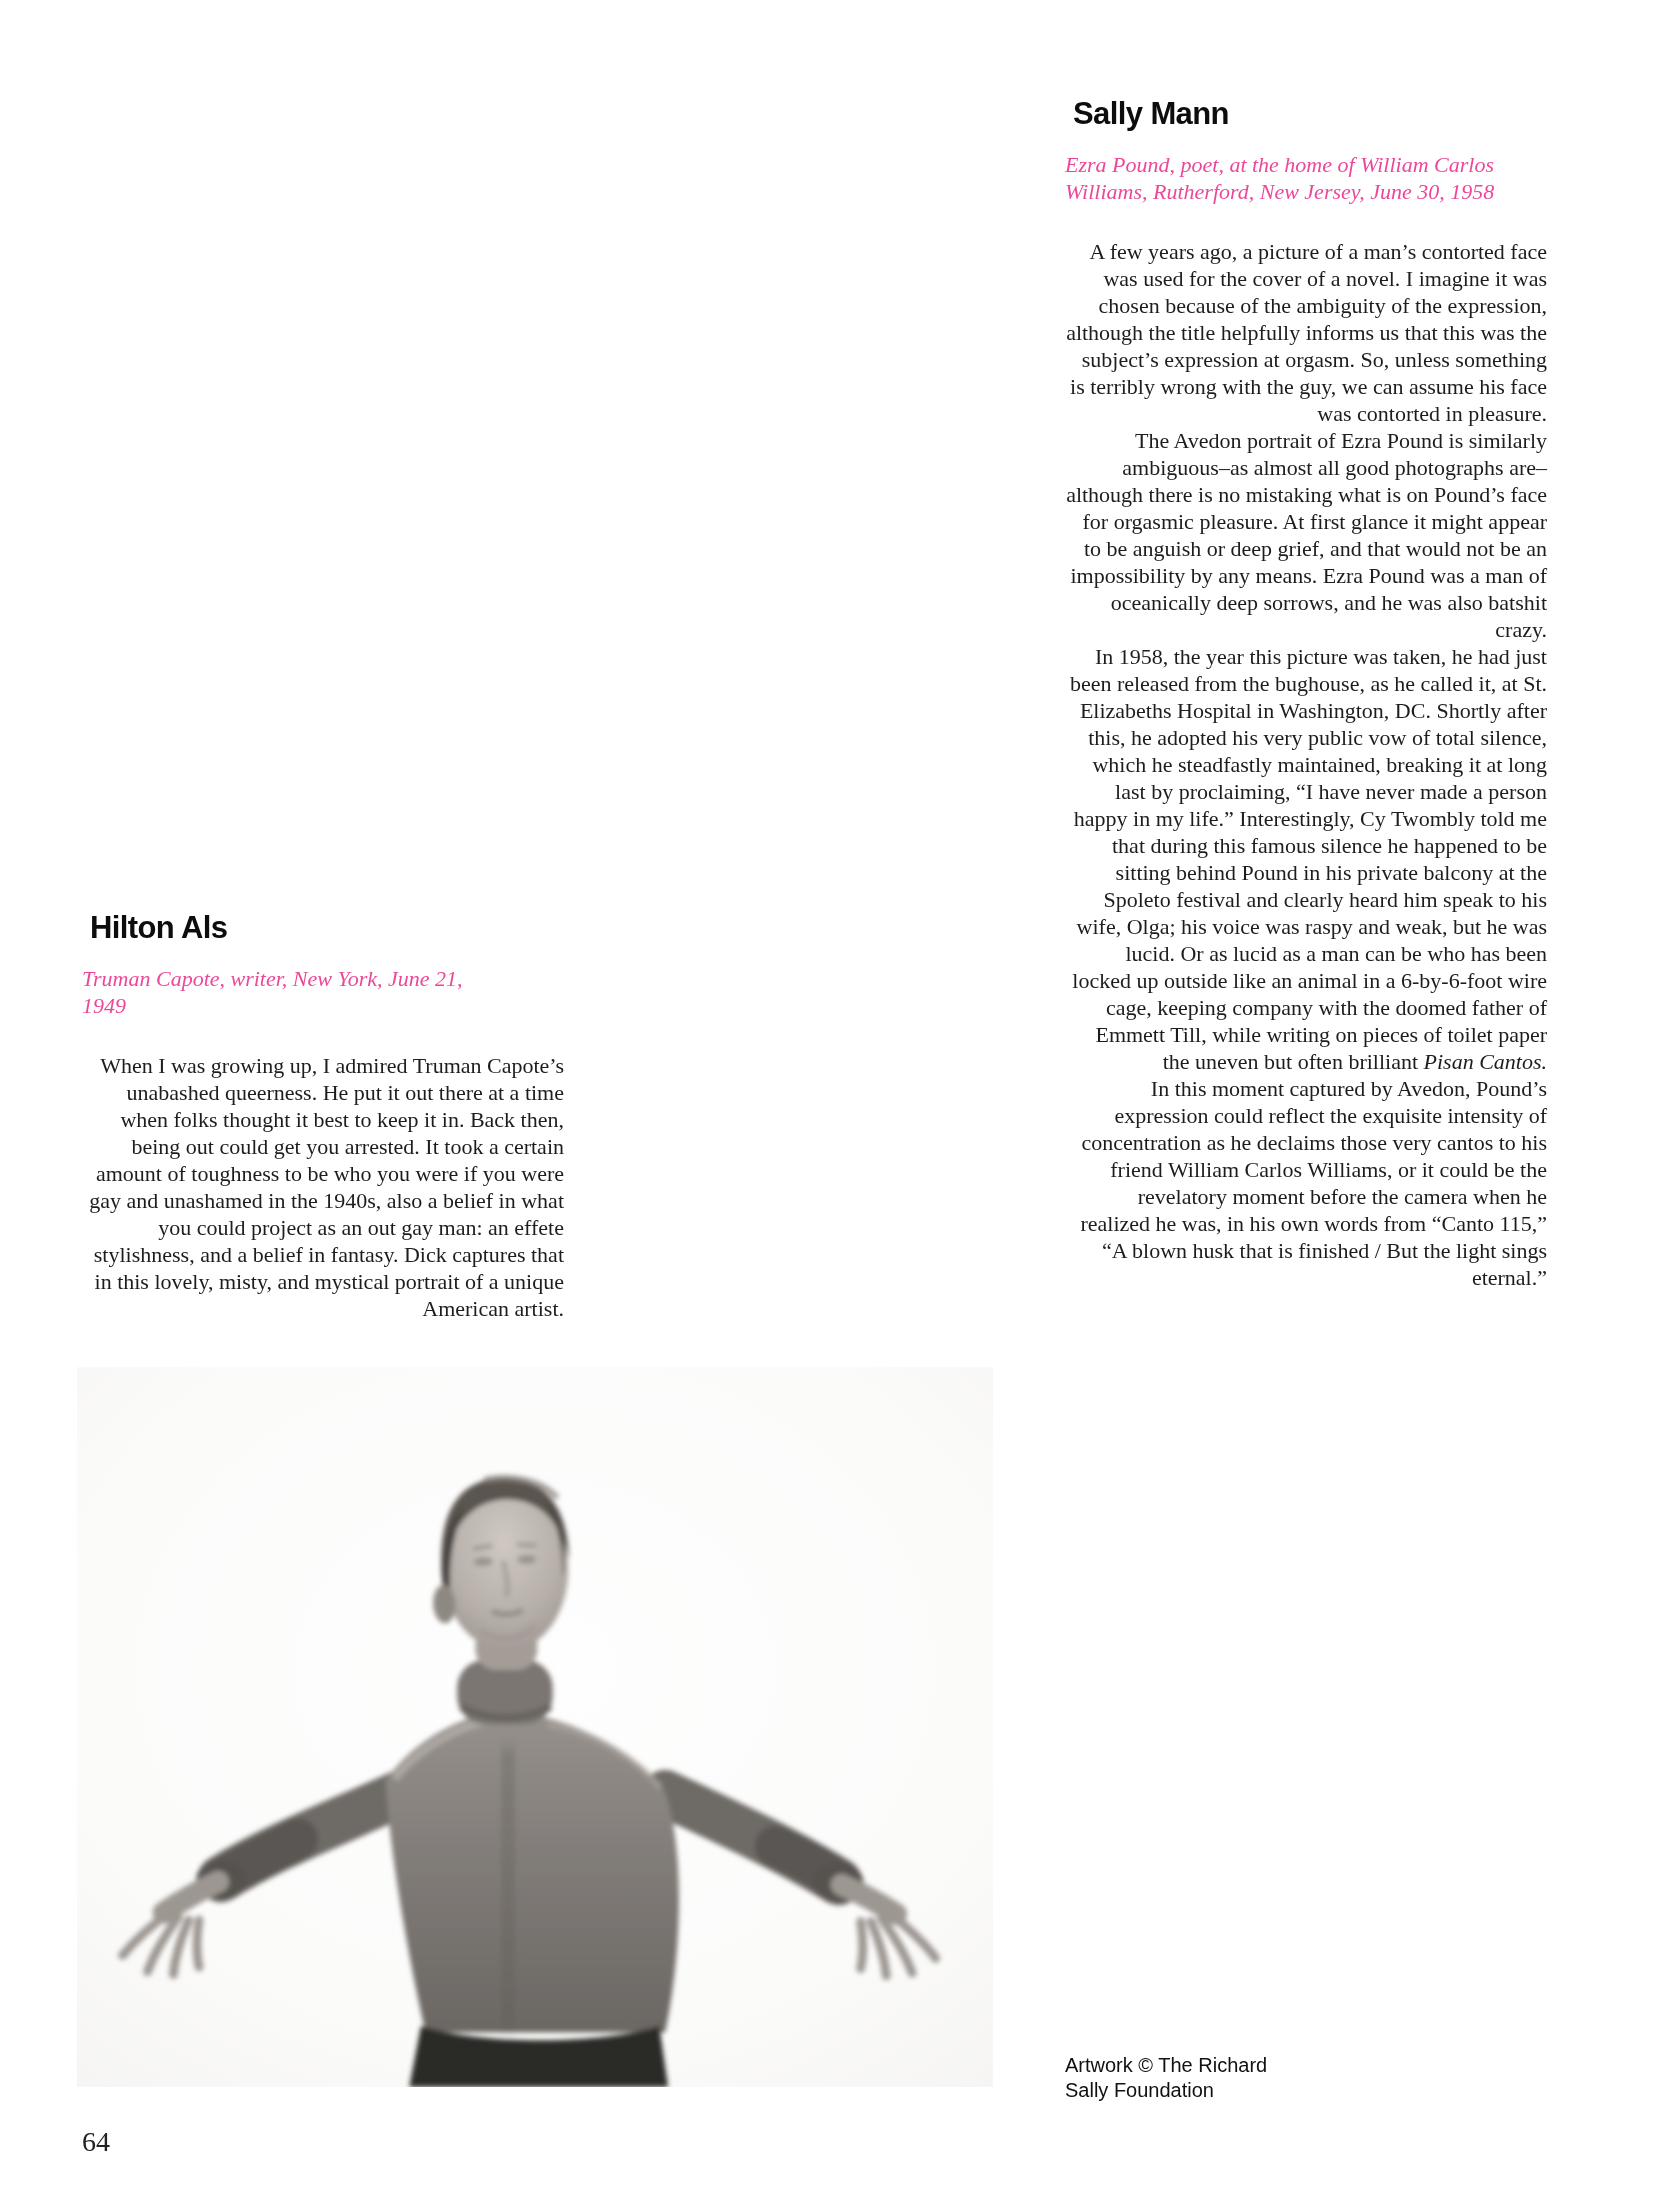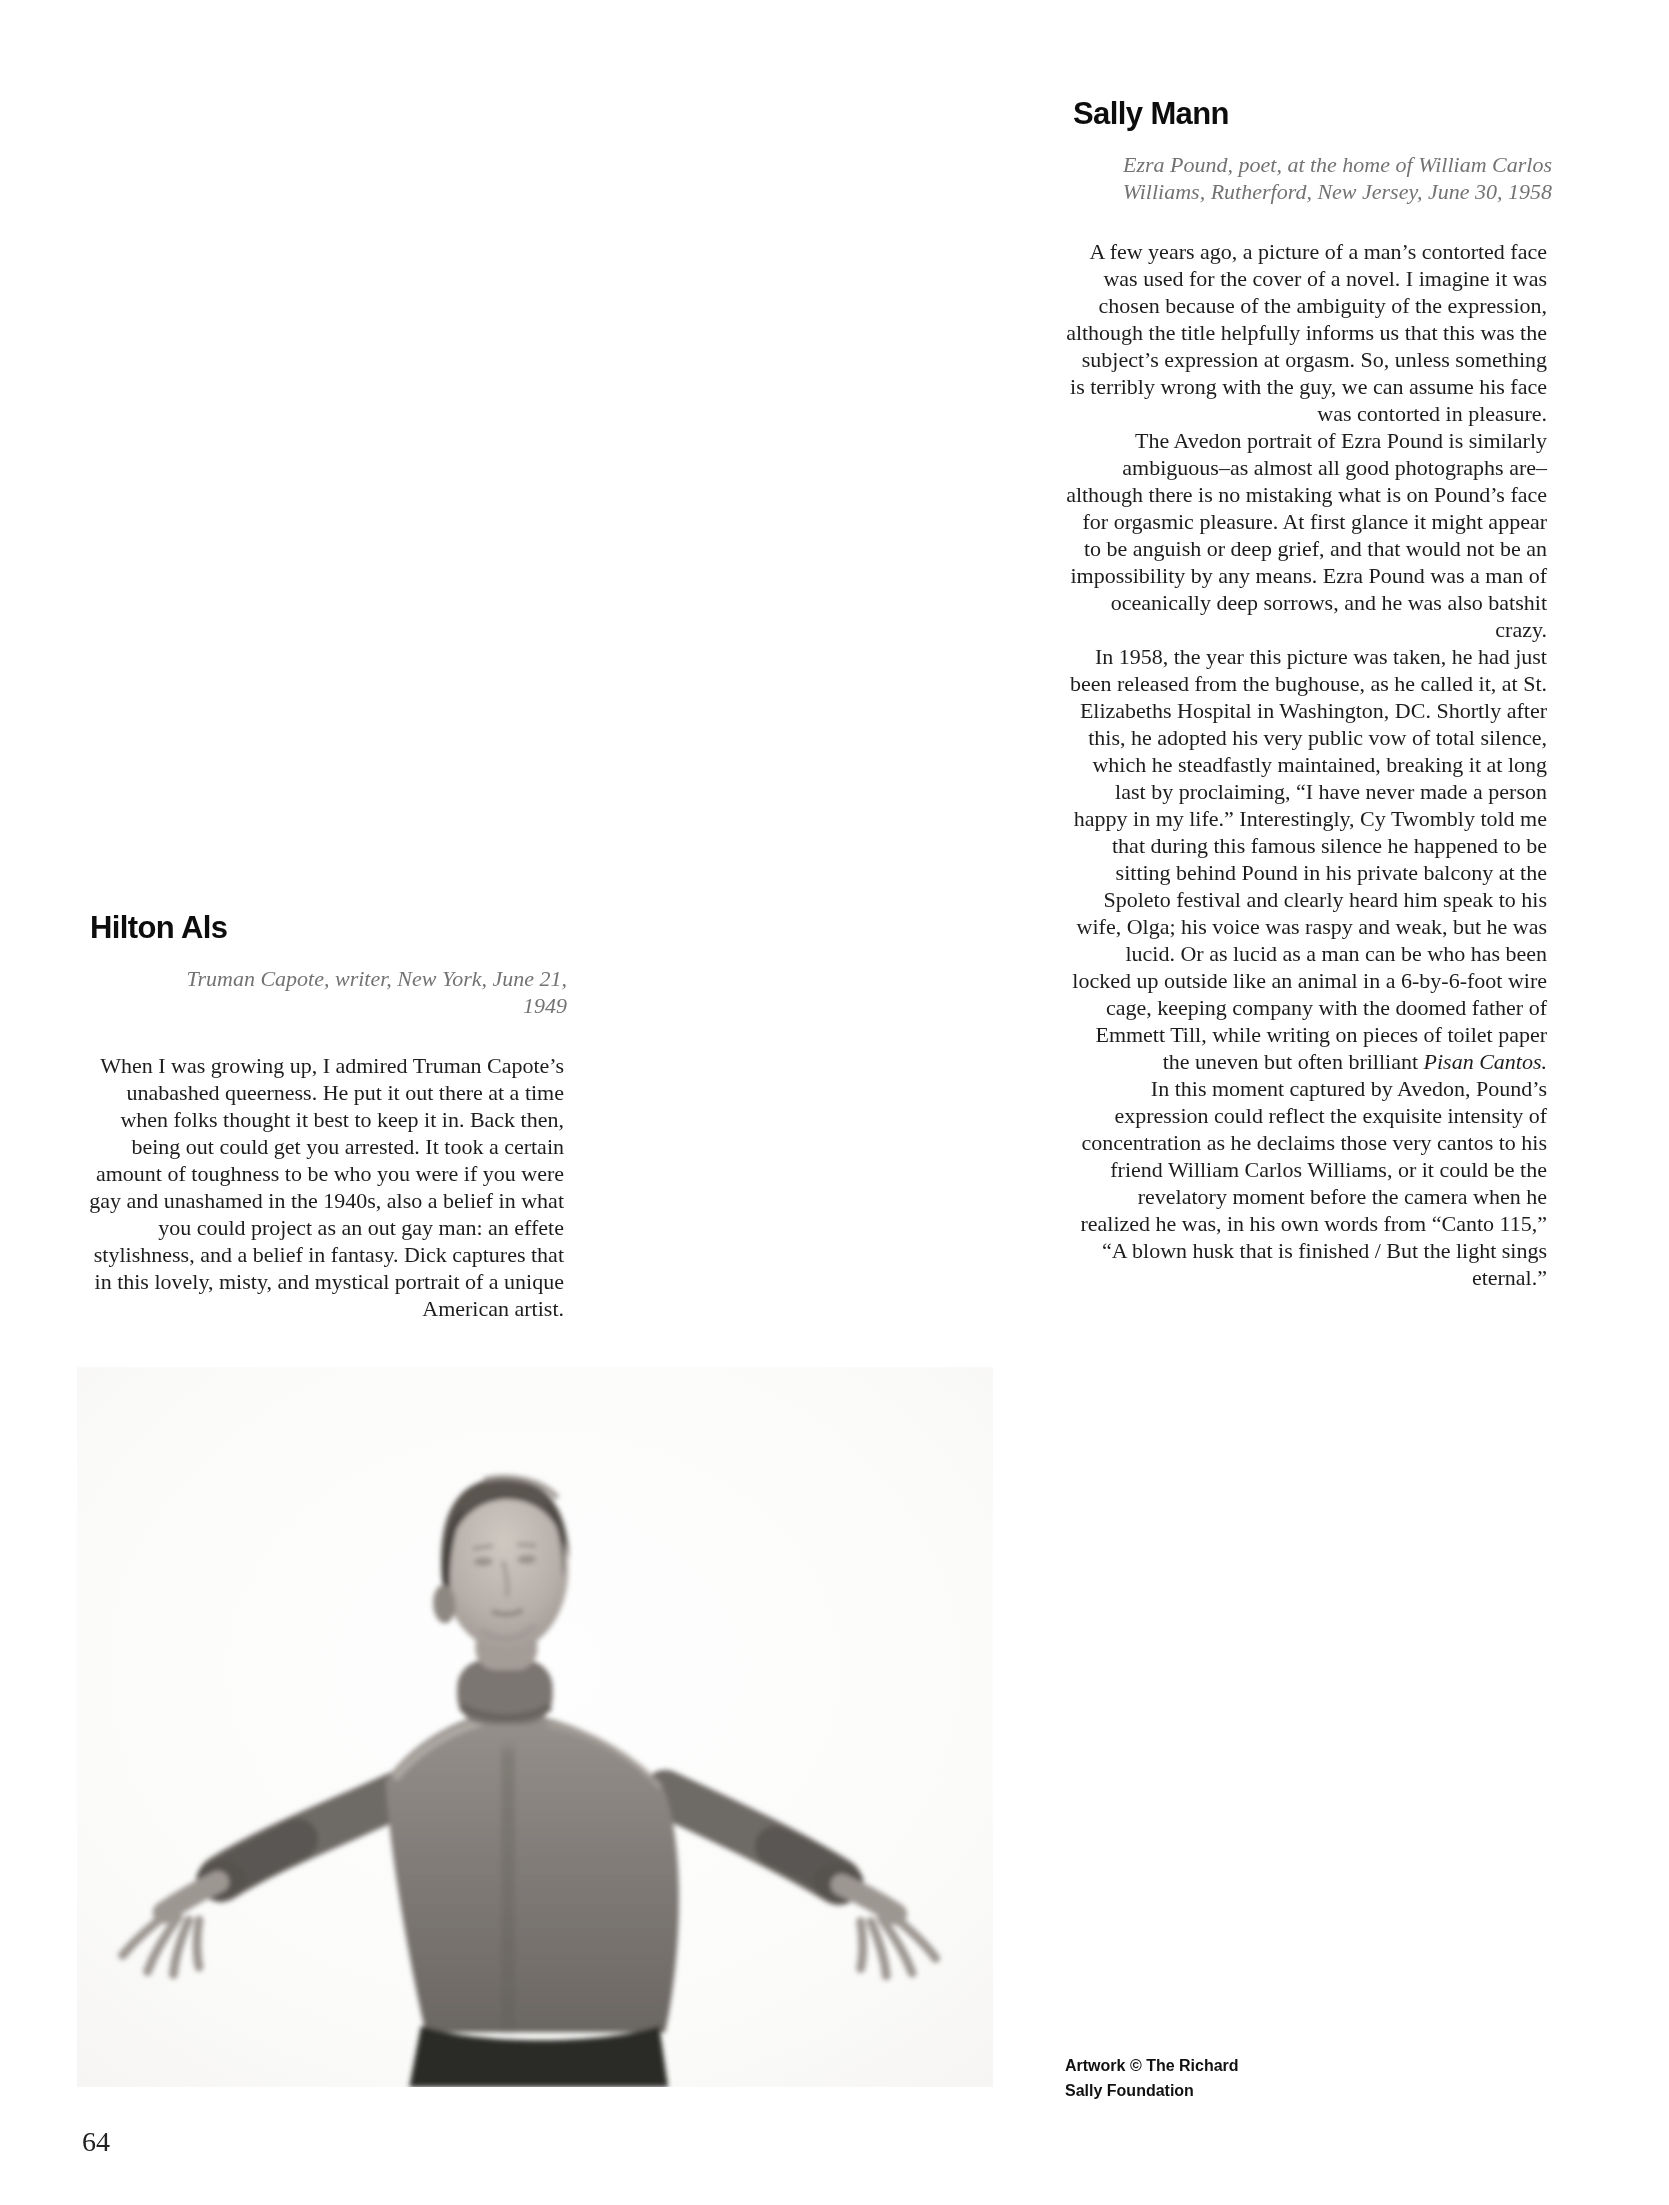--- a/index.html
+++ b/index.html
@@ -23,22 +23,21 @@
     font-size: 31px;
     line-height: 31px;
     letter-spacing: -0.6px;
     color: #0d0d0d;
   }
   .caption {
     margin-top: 23px;
     font-style: italic;
     font-size: 22px;
     line-height: 26.5px;
-    color: #737373;
-    text-align: right;
+    color: #ec4899;
   }
   .caption span { display: block; }
   .body-text { margin-top: 33px; width: 482px; }
   .body-text p {
     margin: 0;
     font-size: 22px;
     line-height: 27px;
     text-align: right;
     color: #1d1d1d;
   }
@@ -51,22 +50,22 @@
     width: 916px;
     height: 720px;
   }
   .photo-frame svg { display: block; }
 
   .credit {
     position: absolute;
     left: 1065px;
     top: 2053px;
     font-family: "Liberation Sans", sans-serif;
-    font-weight: 700;
-    font-size: 16px;
+    font-weight: 400;
+    font-size: 20px;
     line-height: 25px;
     color: #111111;
   }
   .credit span { display: block; }
 
   .page-number {
     position: absolute;
     left: 82px;
     top: 2127px;
     font-size: 28px;

